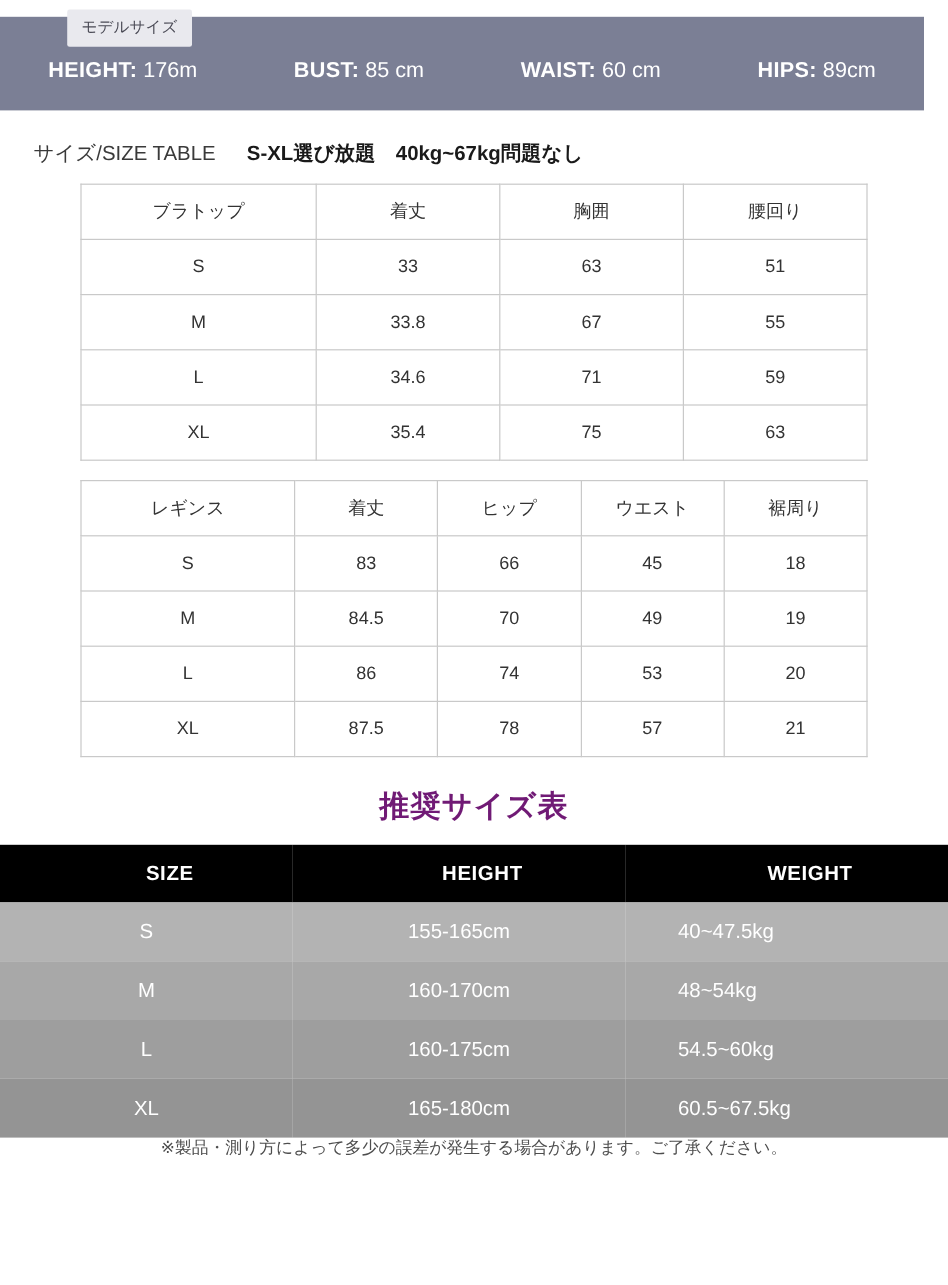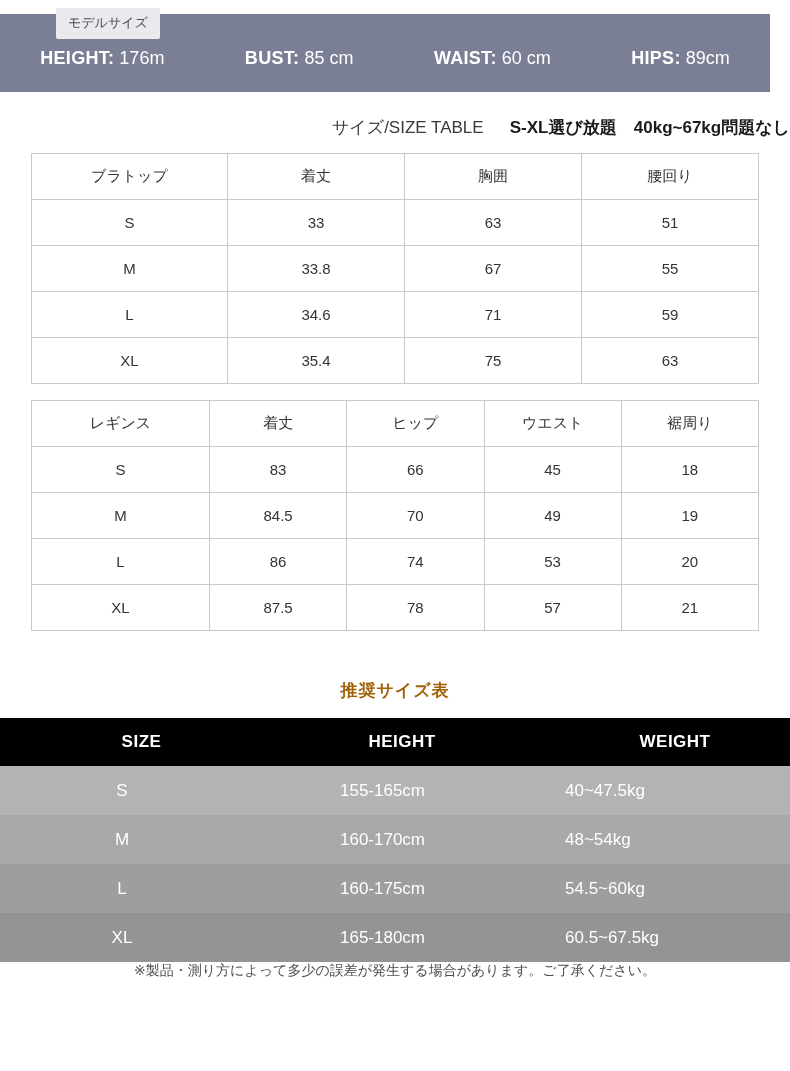--- a/index.html
+++ b/index.html
@@ -62,38 +62,37 @@
   }
   .stat .val {
     font-weight: normal;
   }
 
   
   .size-head {
     margin: 24px 0 14px 28px;
     display: flex;
     align-items: baseline;
-    justify-content: flex-end;
   }
   .size-head .jp {
     font-size: 17px;
     color: #3a3a3a;
   }
   .size-head .note {
     font-size: 17px;
     font-weight: bold;
     color: #1a1a1a;
     margin-left: 26px;
   }
 
   
   table.meas {
     border-collapse: collapse;
     margin: 0 auto;
-    width: 728px;
+    width: 656px;
     table-layout: fixed;
   }
   table.meas th, table.meas td {
     border: 1px solid #c9c9c9;
     text-align: center;
     font-size: 15px;
     font-weight: normal;
     color: #333;
     height: 45px;
     padding: 0;
@@ -103,24 +102,24 @@
     color: #333;
   }
   table.meas.t1 col.c0 { width: 196px; }
   table.meas.t2 col.c0 { width: 178px; }
 
   .table-gap { height: 16px; }
 
   
   .rec-title {
     text-align: center;
-    font-size: 17px;
+    font-size: 25px;
     font-weight: bold;
-    color: #a16207;
-    margin-top: 48px;
+    color: #701a75;
+    margin-top: 24px;
     margin-bottom: 16px;
     letter-spacing: 1px;
   }
 
   
   table.rec {
     border-collapse: collapse;
     width: 790px;
     table-layout: fixed;
   }

